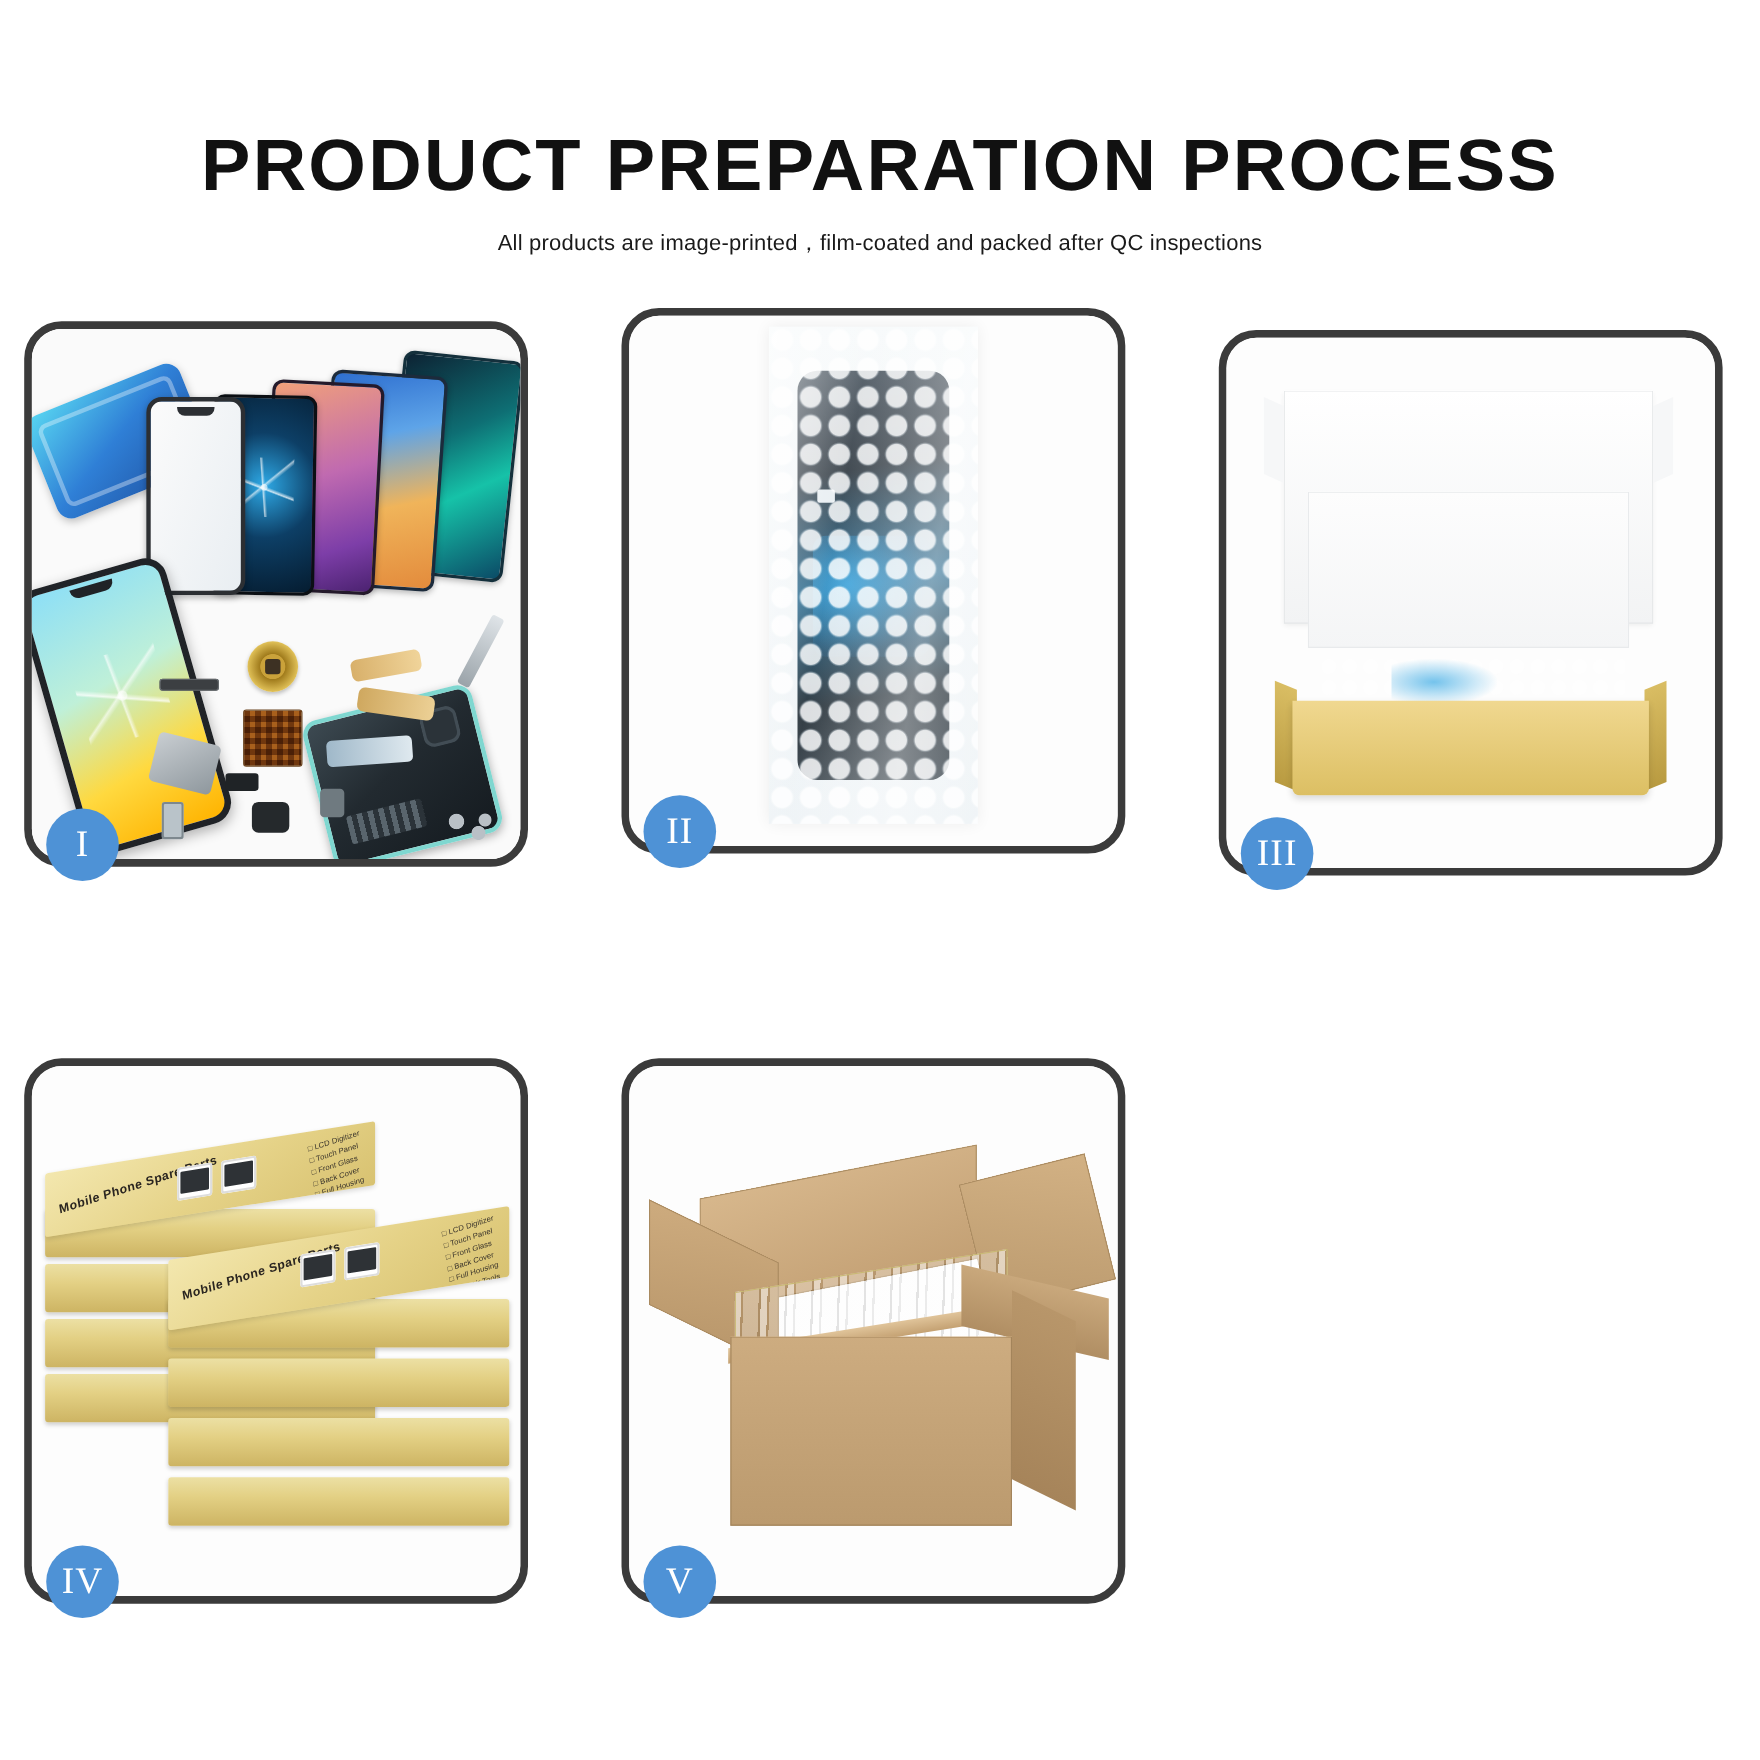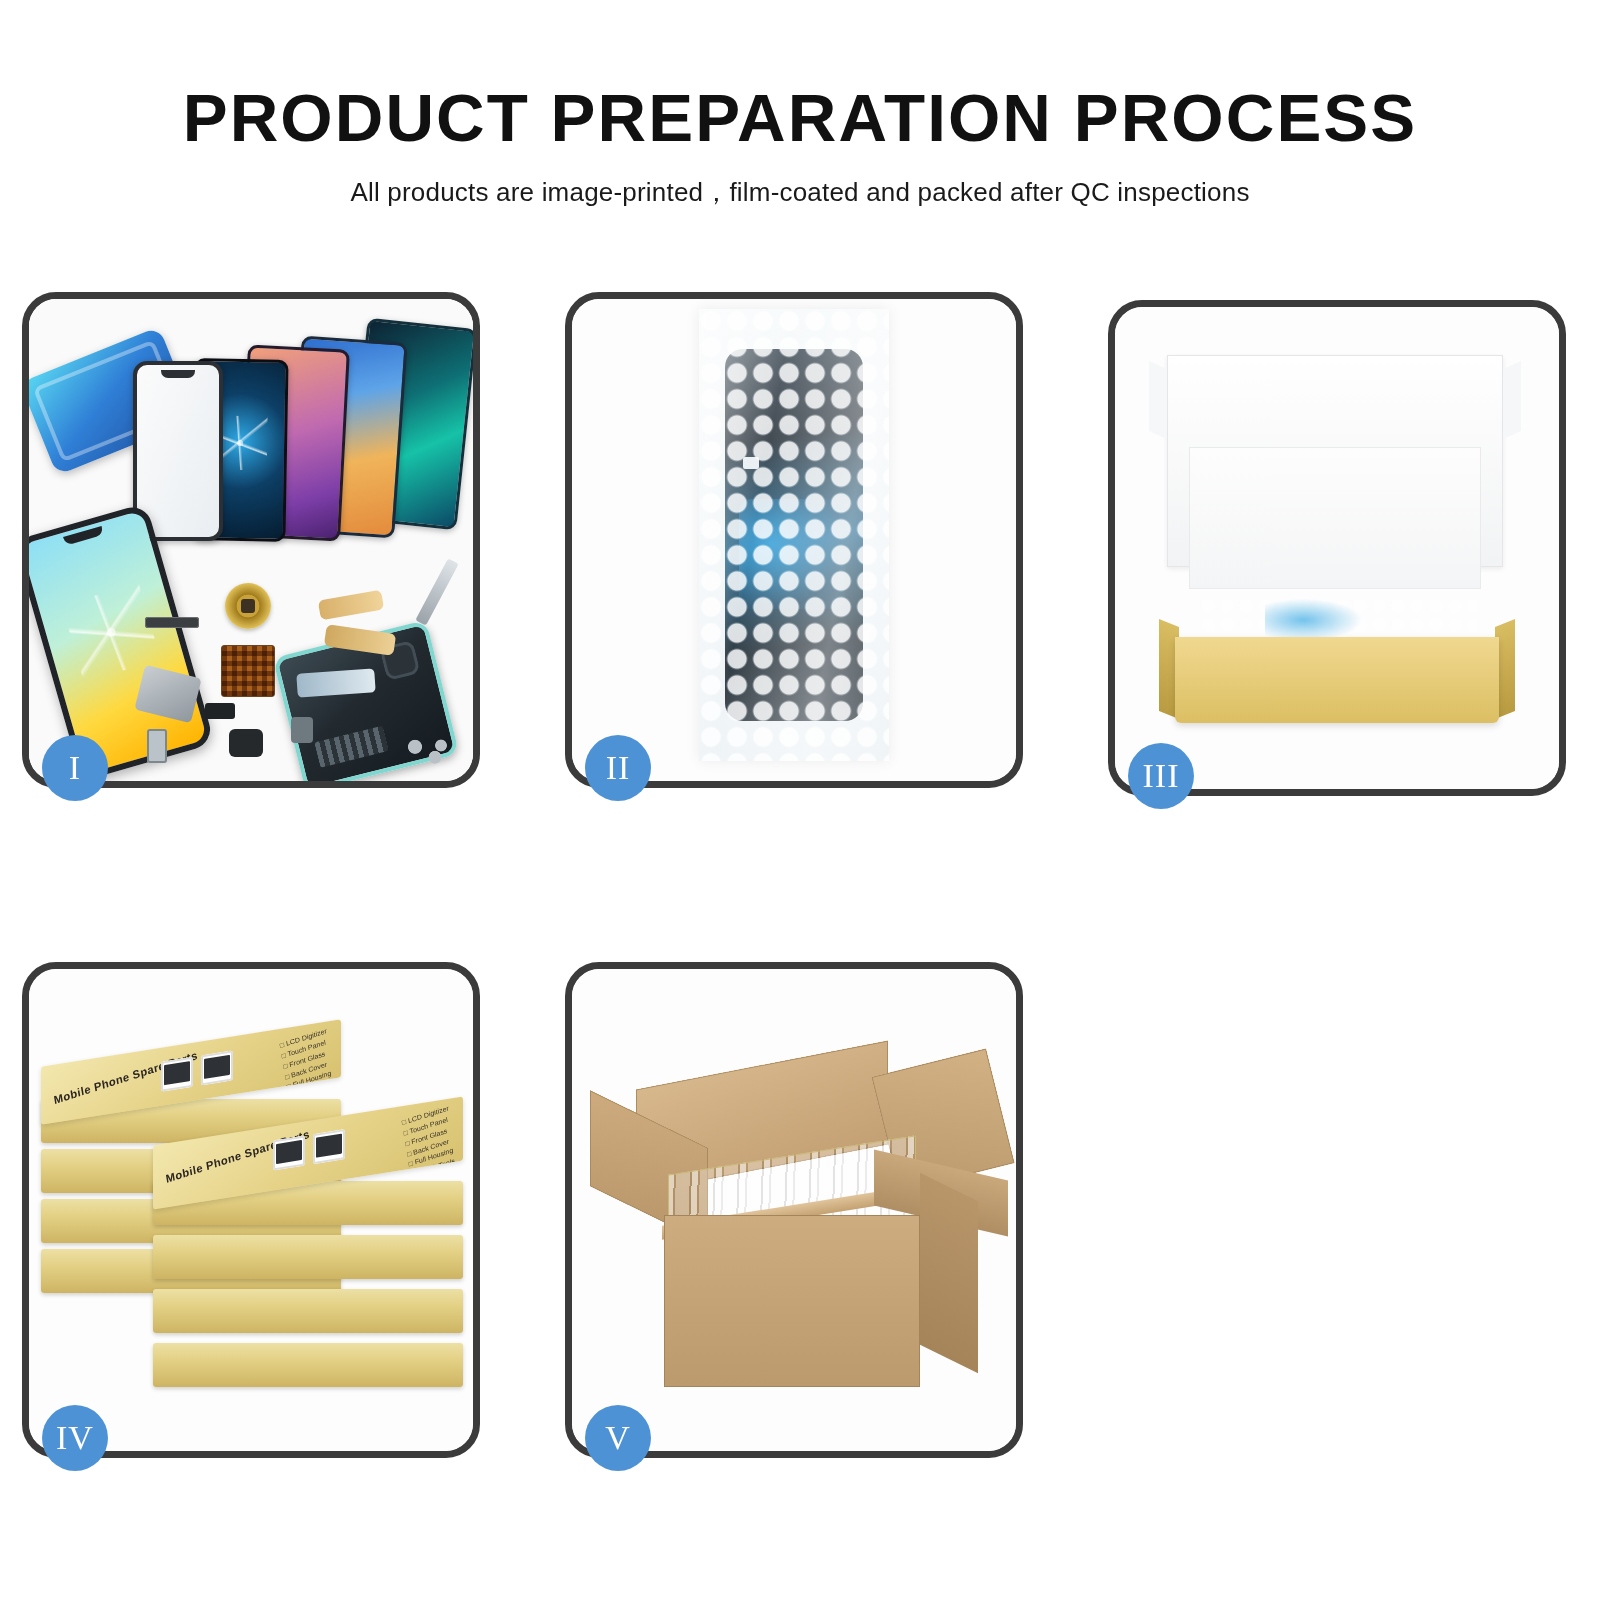--- a/index.html
+++ b/index.html
@@ -5,28 +5,28 @@
   html,body{margin:0;padding:0;}
   body{
     width:1600px;height:1600px;
     background:#ffffff;
     font-family:"Liberation Sans", sans-serif;
     overflow:hidden;
   }
   .page{position:relative;width:1600px;height:1600px;}
 
   
-  .header{padding-top:84px;text-align:center;}
+  .header{padding-top:116px;text-align:center;}
   .title{
     font-size:66px;font-weight:700;letter-spacing:2px;
     color:#111111;line-height:1.05;
     transform:scaleX(1.02);
   }
   .subtitle{
-    margin-top:22px;font-size:26px;font-weight:400;color:#1a1a1a;
+    margin-top:22px;font-size:20px;font-weight:400;color:#1a1a1a;
     letter-spacing:.2px;
   }
 
   
   .grid{
     position:absolute;left:0;top:0;width:1600px;height:1600px;
     pointer-events:none;
   }
   .panel{
     position:absolute;
@@ -34,21 +34,21 @@
     border-radius:34px;
     background:#ffffff;
     overflow:visible;
     pointer-events:auto;
   }
   .panel .clip{
     position:absolute;inset:0;border-radius:28px;overflow:hidden;
     background:#fdfdfd;
   }
   .p1{left:22px;  top:292px;  width:444px;height:482px;}
-  .p2{left:565px; top:292px;  width:444px;height:482px;}
+  .p2{left:565px; top:280px;  width:444px;height:482px;}
   .p3{left:1108px;top:300px;  width:444px;height:482px;}
   .p4{left:22px;  top:962px;  width:444px;height:482px;}
   .p5{left:565px; top:962px;  width:444px;height:482px;}
   .p6{left:1108px;top:962px;  width:444px;height:482px;}
 
   
   .badge{
     position:absolute;left:13px;bottom:-20px;
     width:66px;height:66px;border-radius:50%;
     background:#4e92d6;

